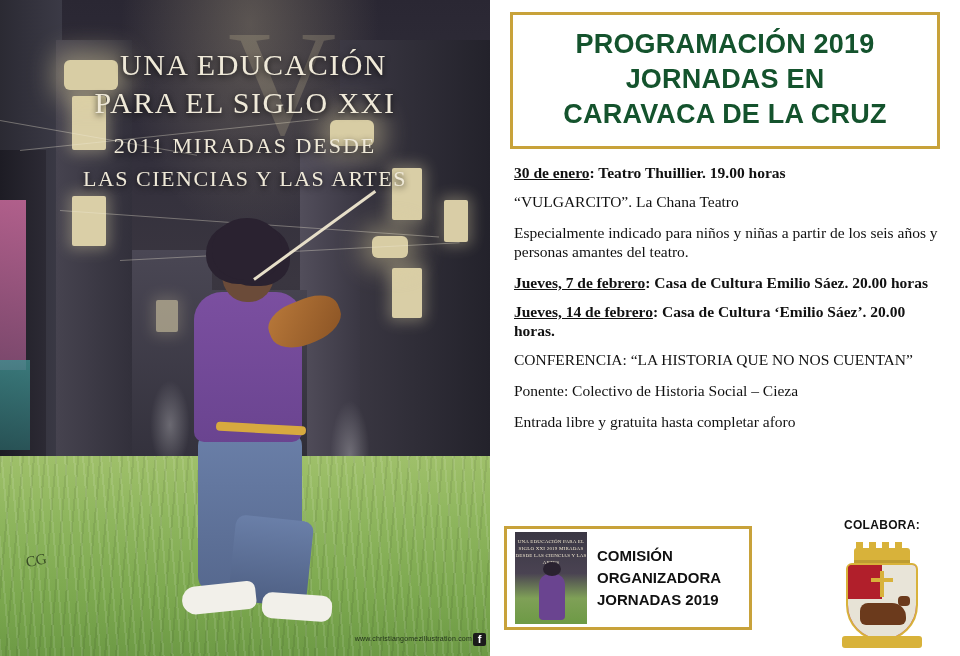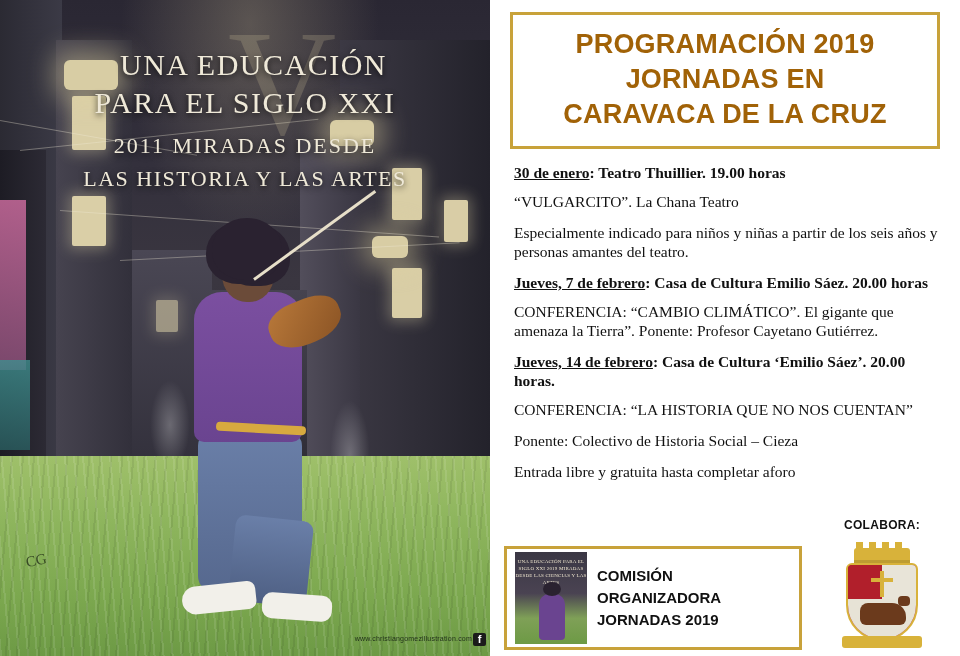--- a/index.html
+++ b/index.html
@@ -173,43 +173,43 @@
     border: 3px solid #c8a23a;
     margin: 4px 6px 14px 6px;
     padding: 12px 6px 14px 6px;
     text-align: center;
   }
   .headbox div {
     font-family: "Liberation Sans", sans-serif;
     font-weight: bold;
     font-size: 27px;
     line-height: 35px;
-    color: #a16207;
+    color: #14532d;
     letter-spacing: .2px;
   }
   .body-list { padding: 0 8px 0 10px; }
   .p {
     font-family: "Liberation Serif", serif;
     font-size: 15.5px;
     line-height: 19px;
     color: #111;
     margin-bottom: 12px;
   }
   .p.tight { margin-bottom: 10px; }
   .p b { font-weight: bold; }
   .p u { }
 
   
   .bottom {
     position: absolute; left: 14px; right: 14px; bottom: 6px;
     height: 120px;
   }
   .comision {
-    position: absolute; left: 0; bottom: 0;
-    width: 298px; height: 104px;
+    position: absolute; left: 0; bottom: 20px;
+    width: 248px; height: 104px;
     border: 3px solid #c8a23a;
     display: flex; align-items: center;
     padding: 6px 8px;
   }
   .mini-poster {
     width: 72px; height: 92px;
     background: linear-gradient(180deg,#3a3744 0%, #4a4352 45%, #7fa057 72%, #6d9a45 100%);
     position: relative; overflow: hidden; flex: 0 0 72px;
   }
   .mini-poster .mt {
@@ -337,21 +337,21 @@
       <div class="violin"></div>
       <div class="bow"></div>
     </div>
 
     <div class="vgiant">V</div>
 
     <div class="poster-title">
       <div class="pt-l1">UNA EDUCACIÓN</div>
       <div class="pt-l2">PARA EL SIGLO XXI</div>
       <div class="pt-l3">2011   MIRADAS DESDE</div>
-      <div class="pt-l4">LAS HISTORIA Y LAS ARTES</div>
+      <div class="pt-l4">LAS CIENCIAS Y LAS ARTES</div>
     </div>
 
     <div class="signature">CG</div>
     <div class="credit">www.christiangomezillustration.com</div>
     <div class="fb">f</div>
   </div>
 
   <div class="right">
 
     <div class="headbox">
@@ -367,21 +367,20 @@
       </p>
 
       <p class="p">“VULGARCITO”. La Chana Teatro</p>
 
       <p class="p">Especialmente indicado para niños y niñas a partir de los seis años y personas amantes del teatro.</p>
 
       <p class="p tight">
         <b><u>Jueves, 7 de febrero</u><span>: Casa de Cultura Emilio Sáez. 20.00 horas</span></b>
       </p>
 
-      <p class="p">CONFERENCIA: “CAMBIO CLIMÁTICO”. El gigante que amenaza la Tierra”. Ponente: Profesor Cayetano Gutiérrez.</p>
 
       <p class="p tight">
         <b><u>Jueves, 14 de febrero</u><span>: Casa de Cultura ‘Emilio Sáez’. 20.00 horas.</span></b>
       </p>
 
       <p class="p">CONFERENCIA: “LA HISTORIA QUE NO NOS CUENTAN”</p>
 
       <p class="p">Ponente: Colectivo de Historia Social – Cieza</p>
 
       <p class="p">Entrada libre y gratuita hasta completar aforo</p>

